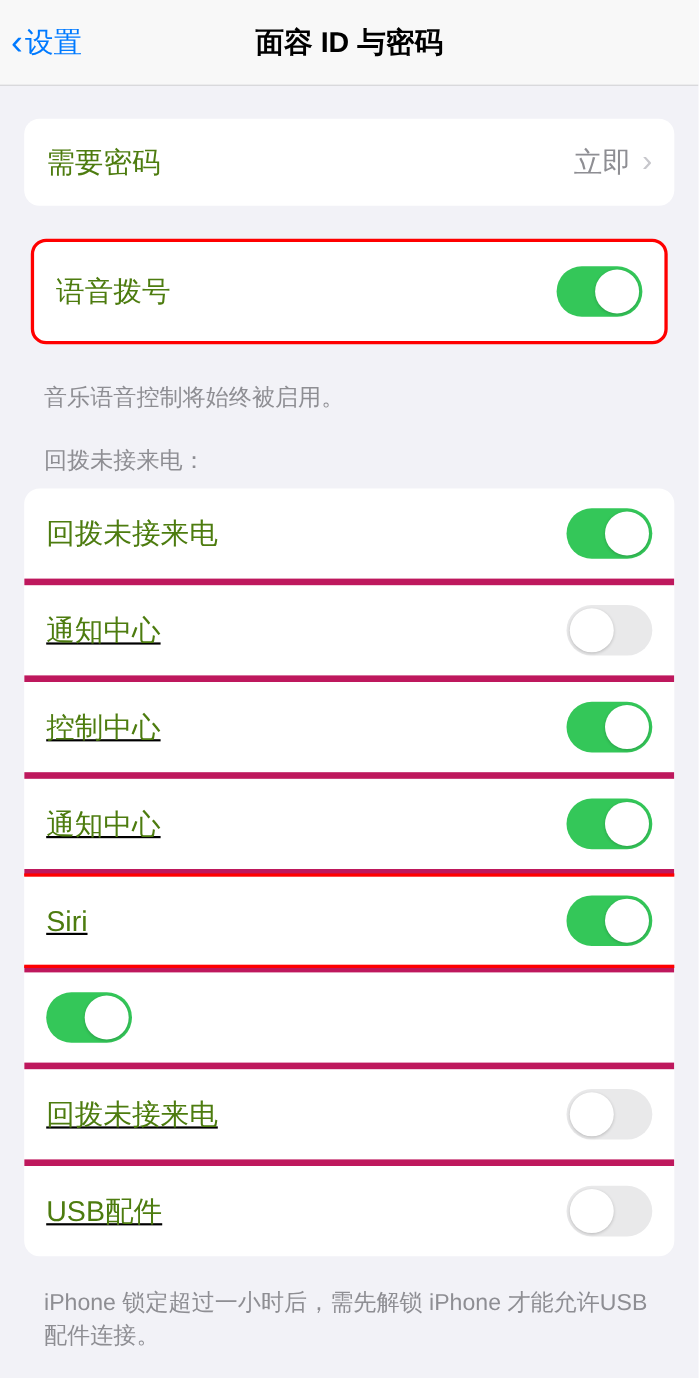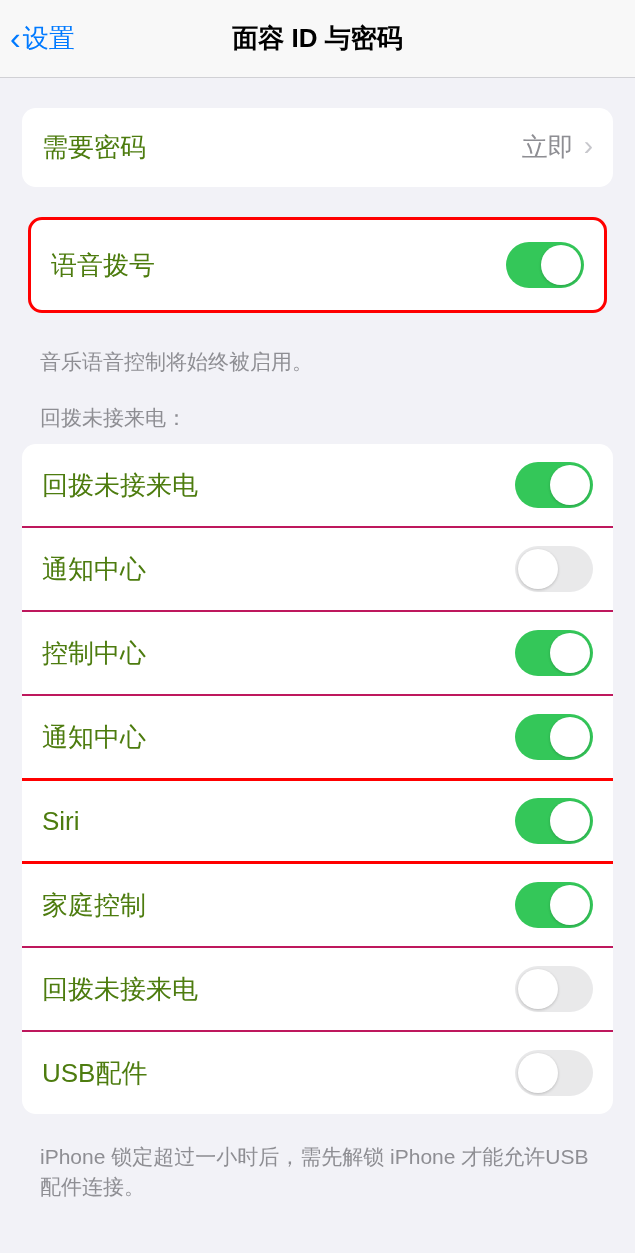--- a/index.html
+++ b/index.html
@@ -59,21 +59,22 @@
       overflow: hidden;
     }
     .row {
       display: flex;
       align-items: center;
       justify-content: space-between;
       padding: 18px 20px;
       min-height: 62px;
     }
     .row + .row {
-      border-top: 2px solid #be185d;
+      border-top: 6px solid #be185d;
+      text-decoration: underline;
     }
     .row-label {
       font-size: 26px;
       color: #4d7c0f;
     }
     .row-value {
       display: flex;
       align-items: flex-start;
       color: #8e8e93;
       font-size: 26px;
@@ -215,21 +216,20 @@
           <div class="knob"></div>
         </div>
     </div>
     <div class="row row-highlight-siri">
       <span class="row-label">Siri</span>
       <div class="toggle on">
           <div class="knob"></div>
         </div>
     </div>
     <div class="row">
-      <span class="row-label">家庭控制</span>
       <div class="toggle on">
           <div class="knob"></div>
         </div>
     </div>
     <div class="row">
       <span class="row-label">回拨未接来电</span>
       <div class="toggle off">
           <div class="knob"></div>
         </div>
     </div>

